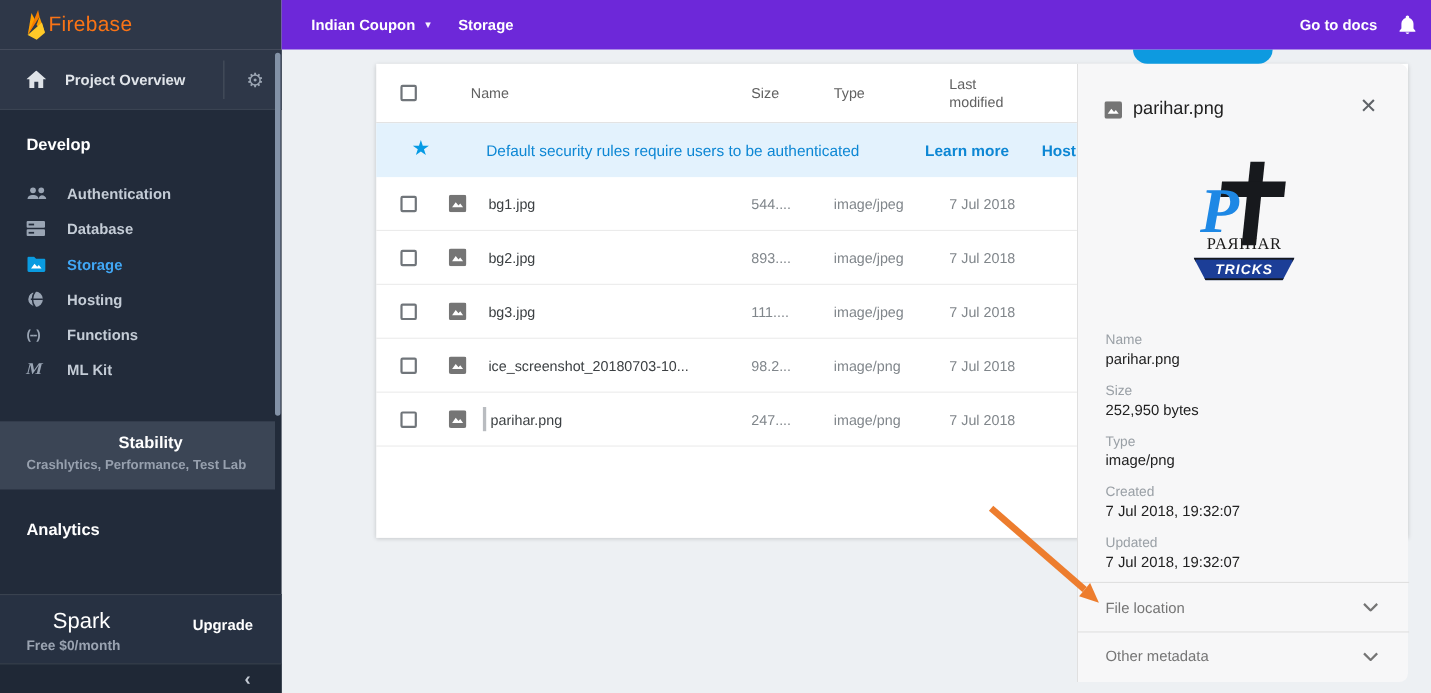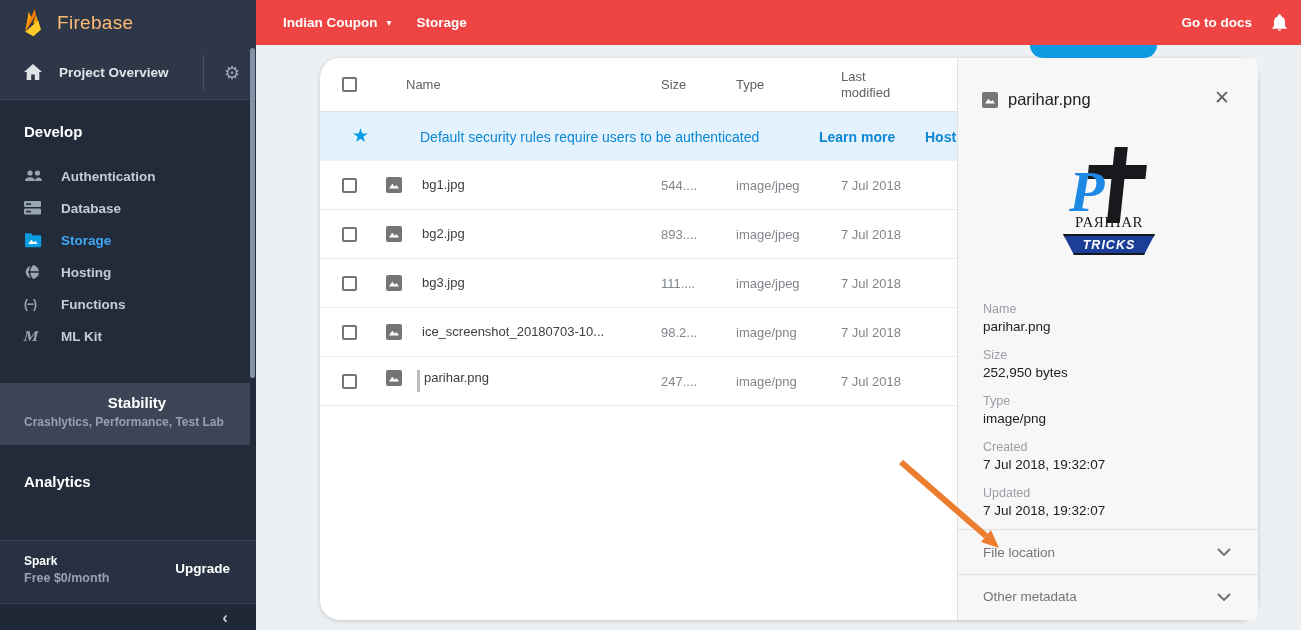--- a/index.html
+++ b/index.html
@@ -9,22 +9,22 @@
     background:#edf0f3;
     position:relative;
     overflow:hidden;
     color:#202124;
   }
 
   
   .topbar { position:absolute; left:0; top:0; width:1301px; height:45px; z-index:40; }
   .brand { position:absolute; left:0; top:0; width:256px; height:45px; background:#2e3748;
            display:flex; align-items:center; padding-left:22px; }
-  .brand-name { color:#fdba74; font-size:19px; font-weight:500; margin-left:13px; letter-spacing:.3px; }
-  .appbar { position:absolute; left:256px; top:0; width:1045px; height:45px; background:#ef4444;
+  .brand-name { color:#f97316; font-size:19px; font-weight:500; letter-spacing:.3px; }
+  .appbar { position:absolute; left:256px; top:0; width:1045px; height:45px; background:#6d28d9;
             display:flex; align-items:center; color:#fff; }
   .proj-switch { margin-left:27px; display:flex; align-items:center; gap:9px; cursor:pointer; }
   .proj-switch .lbl { font-size:13.5px; font-weight:700; }
   .caret { font-size:10px; line-height:1; opacity:.95; }
   .page-lbl { margin-left:25px; font-size:13.5px; font-weight:700; }
   .docs { margin-left:auto; font-size:13.5px; font-weight:700; cursor:pointer; }
   .bell { margin:0 13px 0 19px; display:flex; align-items:center; cursor:pointer; }
 
   
   .sidebar { position:absolute; left:0; top:45px; width:256px; height:585px; background:#222b3a; z-index:30; }
@@ -40,51 +40,51 @@
   .nav-ico { width:24px; display:flex; align-items:center; justify-content:flex-start; }
   .nav-lbl { margin-left:13px; font-size:13.5px; font-weight:700; color:#c4ccd6; }
   .nav-item.active .nav-lbl { color:#41a7f5; }
   .fn-ico { font-size:12px; font-weight:700; color:#9aa5b4; letter-spacing:-1px; }
   .ml-ico { font-size:15px; font-weight:700; color:#9aa5b4; transform:skewX(-14deg); font-family:"Liberation Serif",serif; }
   .stability { position:absolute; left:0; top:338px; width:250px; height:62px; background:#3b4555;
                padding:11px 0 0 24px; cursor:pointer; }
   .stab-sub { margin-top:4px; font-size:12px; font-weight:700; color:#97a0ae; }
   .plan-row { position:absolute; left:0; top:495px; width:256px; height:63px; background:#273142;
               border-top:1px solid #39424f; padding:13px 0 0 24px; }
-  .plan-name { color:#fff; font-size:12px; font-weight:700; }
+  .plan-name { color:#fff; font-size:20px; font-weight:400;margin-left:24px; }
   .plan-detail { margin-top:3px; color:#9aa3b1; font-size:12.5px; font-weight:700; }
   .upgrade-btn { position:absolute; right:26px; top:20px; color:#fff; font-size:13.5px; font-weight:700;
                  background:none; border:none; cursor:pointer; font-family:inherit; }
   .collapse-row { position:absolute; left:0; top:558px; width:256px; height:27px; border-top:1px solid #39424f;
                   background:#1f2836; display:flex; align-items:center; justify-content:flex-end; padding-right:28px; }
   .collapse-ic { color:#c3cad4; font-size:17px; font-weight:700; cursor:pointer; line-height:1; }
   .side-scrollthumb { position:absolute; right:1px; top:3px; width:5px; height:330px; background:#8392a7;
                       border-radius:3px; cursor:grab; }
 
   
   .chip { position:absolute; left:1030px; top:45px; width:127px; height:13px; background:#0d9ae0;
           border-radius:0 0 15px 15px; z-index:20; }
-  .card { position:absolute; left:320px; top:58px; width:938px; height:562px; background:#fff;
-          border-radius:20px; box-shadow:0 1px 4px rgba(0,0,0,.18); z-index:10; }
+  .card { position:absolute; left:342px; top:58px; width:938px; height:431px; background:#fff;
+          border-radius:0; box-shadow:0 1px 4px rgba(0,0,0,.18); z-index:10; }
 
   
   .files { position:absolute; left:0; top:0; width:637px; height:562px; }
   .trow { display:grid; grid-template-columns:66px 275px 75px 105px 1fr; align-items:center; }
   .thead { height:54px; border-bottom:1px solid #e0e0e0; color:#616161; font-size:13px; }
   .thead .col-name { padding-left:20px; }
   .col-modified { width:75px; line-height:16px; }
   .checkbox { width:15px; height:15px; border:2px solid #70757a; border-radius:2px; background:#fff;
               margin-left:22px; cursor:pointer; }
   .banner { height:49px; background:#e3f2fd; display:flex; align-items:center; position:relative; }
   .banner .star { position:absolute; left:32px; top:14px; color:#059be5; font-size:19px; line-height:1; }
   .banner .msg { position:absolute; left:63px; color:#0d87d4; font-size:14px; font-weight:500;margin-left:37px; }
   .banner .lnk { position:absolute; color:#0d87d4; font-size:14px; font-weight:700; cursor:pointer;padding-left:46px; }
   .banner .learn { left:453px; } .banner .dismiss { left:559px; }
   .frow { height:49px; border-bottom:1px solid #ebebeb; cursor:pointer; }
-  .name-cell { display:flex; align-items:flex-start; }
+  .name-cell { display:flex; align-items:center; }
   .name-cell .fname { margin-left:20px; font-size:13px; color:#3c4043; white-space:nowrap; }
   .name-cell.with-bar .fname { margin-left:4px; }
   .cursor-bar { width:3px; height:22px; background:#b9bcc0; margin-left:15px; }
   .muted { font-size:13px; color:#80868b; }
 
   
   .details { position:absolute; left:637px; top:0; width:301px; height:562px; background:#f7f7f8;
              border-left:1px solid #e0e0e0; border-radius:0 8px 8px 0; }
   .dhead { position:absolute; left:24px; top:32px; right:24px; display:flex; align-items:center; }
   .dtitle { margin-left:10px; font-size:16.5px; color:#212121; }

